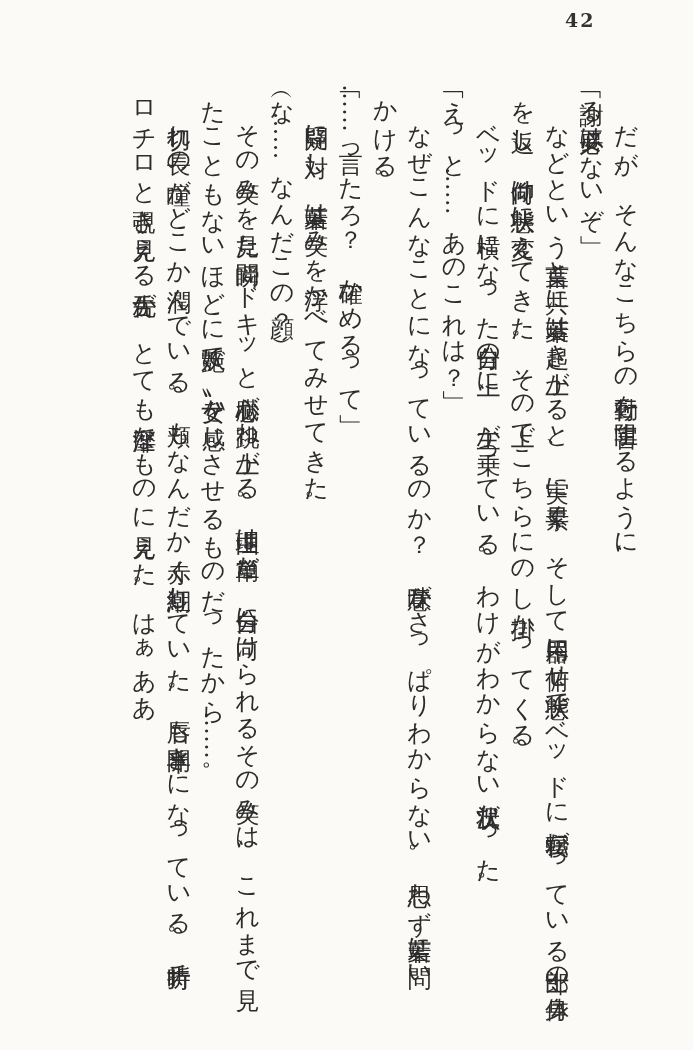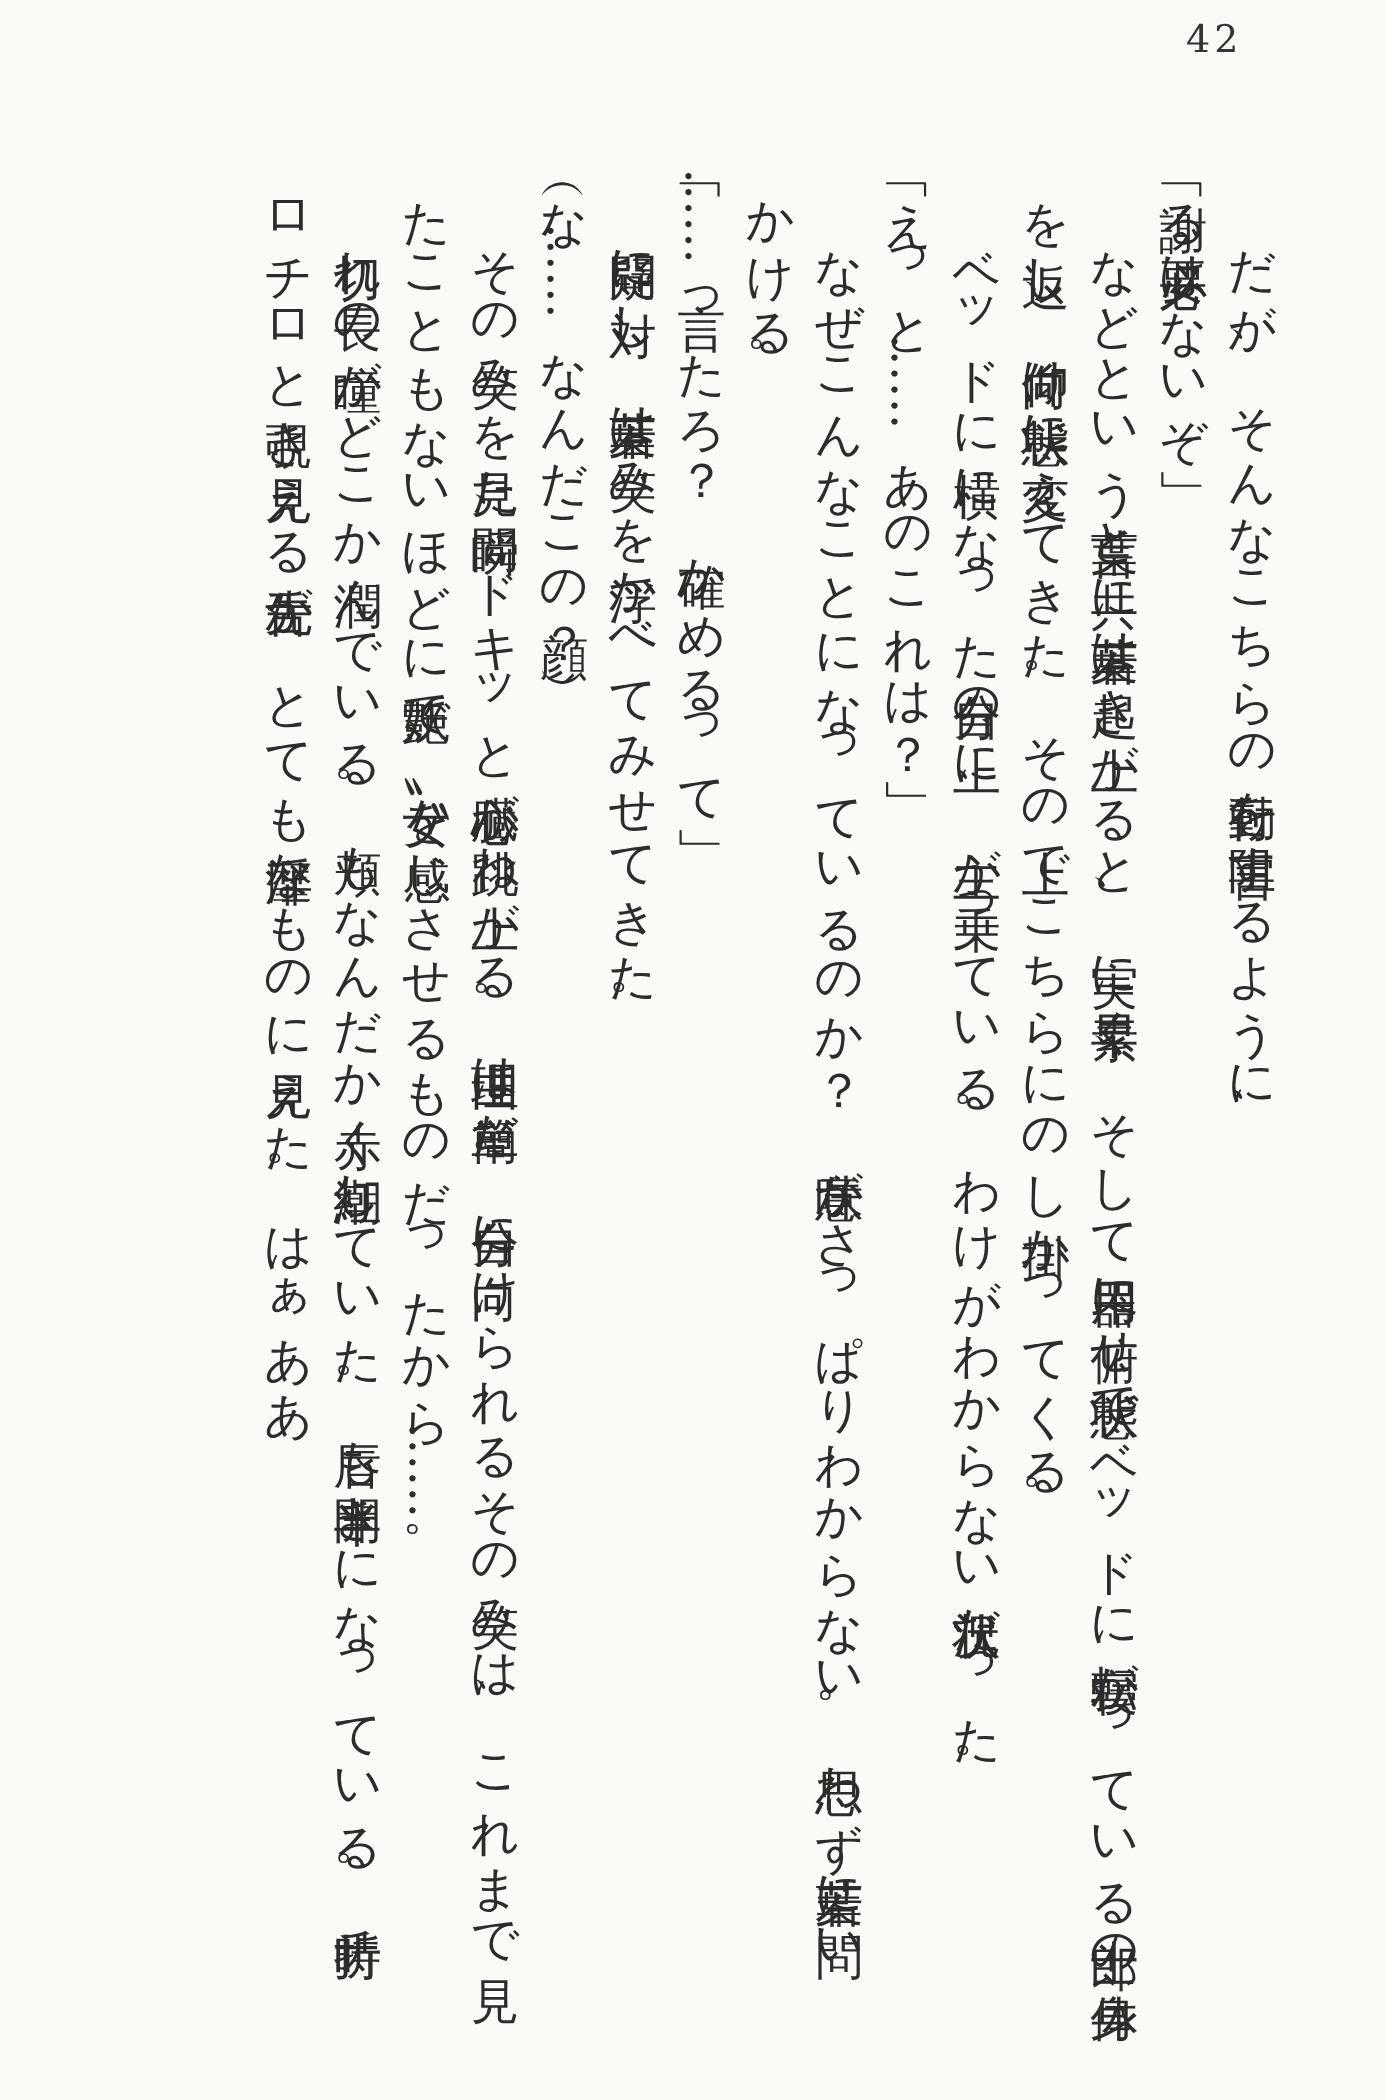--- a/index.html
+++ b/index.html
@@ -15,24 +15,25 @@
     font-family: "DejaVu Serif", "Liberation Serif", serif;
     overflow: hidden;
   }
   .page {
     position: absolute;
     inset: 0;
   }
   .page-number {
     position: absolute;
     top: 9px;
-    left: 593px;
+    left: 565px;
     font-size: 19px;
     letter-spacing: 2px;
     color: #333333;
+    font-weight: bold;
   }
   .text-block {
     position: absolute;
     top: 84px;
     right: 50px;
     height: 912px;
     writing-mode: vertical-rl;
     -webkit-writing-mode: vertical-rl;
     text-orientation: mixed;
     font-size: 24px;

